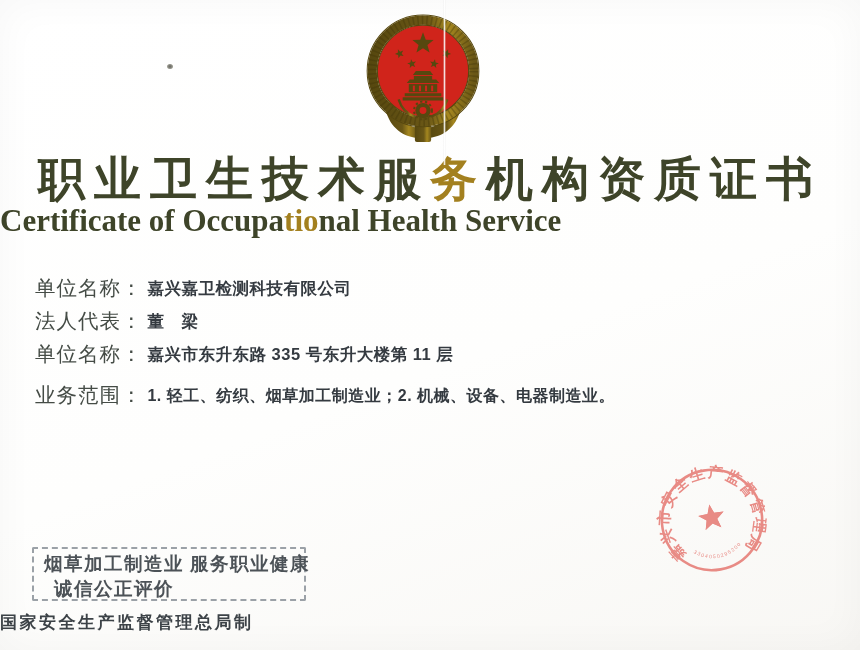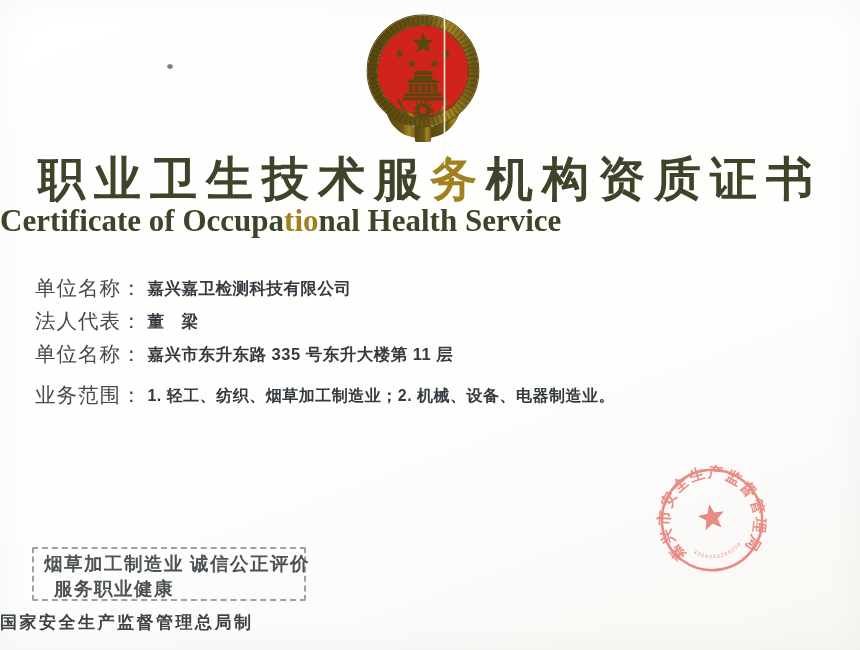--- a/index.html
+++ b/index.html
@@ -136,22 +136,22 @@
     <span class="f-label">单位名称：</span>
     <span class="f-value">嘉兴市东升东路 335 号东升大楼第 11 层</span>
   </div>
   <div class="field-row row-4">
     <span class="f-label">业务范围：</span>
     <span class="f-value" style="font-size:16px">1. 轻工、纺织、烟草加工制造业；2. 机械、设备、电器制造业。</span>
   </div>
 
   <div class="motto-box">
     <div class="motto-item">烟草加工制造业</div>
+    <div class="motto-item">服务职业健康</div>
     <div class="motto-item">诚信公正评价</div>
-    <div class="motto-item">服务职业健康</div>
   </div>
 
   <div class="issuer">国家安全生产监督管理总局制</div>
 
   <svg class="seal" viewBox="0 0 120 120" xmlns="http://www.w3.org/2000/svg" xmlns:xlink="http://www.w3.org/1999/xlink">
     <g transform="rotate(-10 60 60)" opacity=".82">
       <circle cx="60" cy="60" r="47" fill="none" stroke="#e2645d" stroke-width="2.4"></circle>
       <path id="ringPath" d="M 31.7,88.3 A 40,40 0 1 1 88.3,88.3" fill="none"></path>
       <text font-size="14" font-weight="bold" fill="#e2645d" letter-spacing="2" font-family="Liberation Sans, DejaVu Sans, sans-serif">
         <textPath xlink:href="#ringPath" href="#ringPath" startOffset="1">嘉兴市安全生产监督管理局</textPath>

